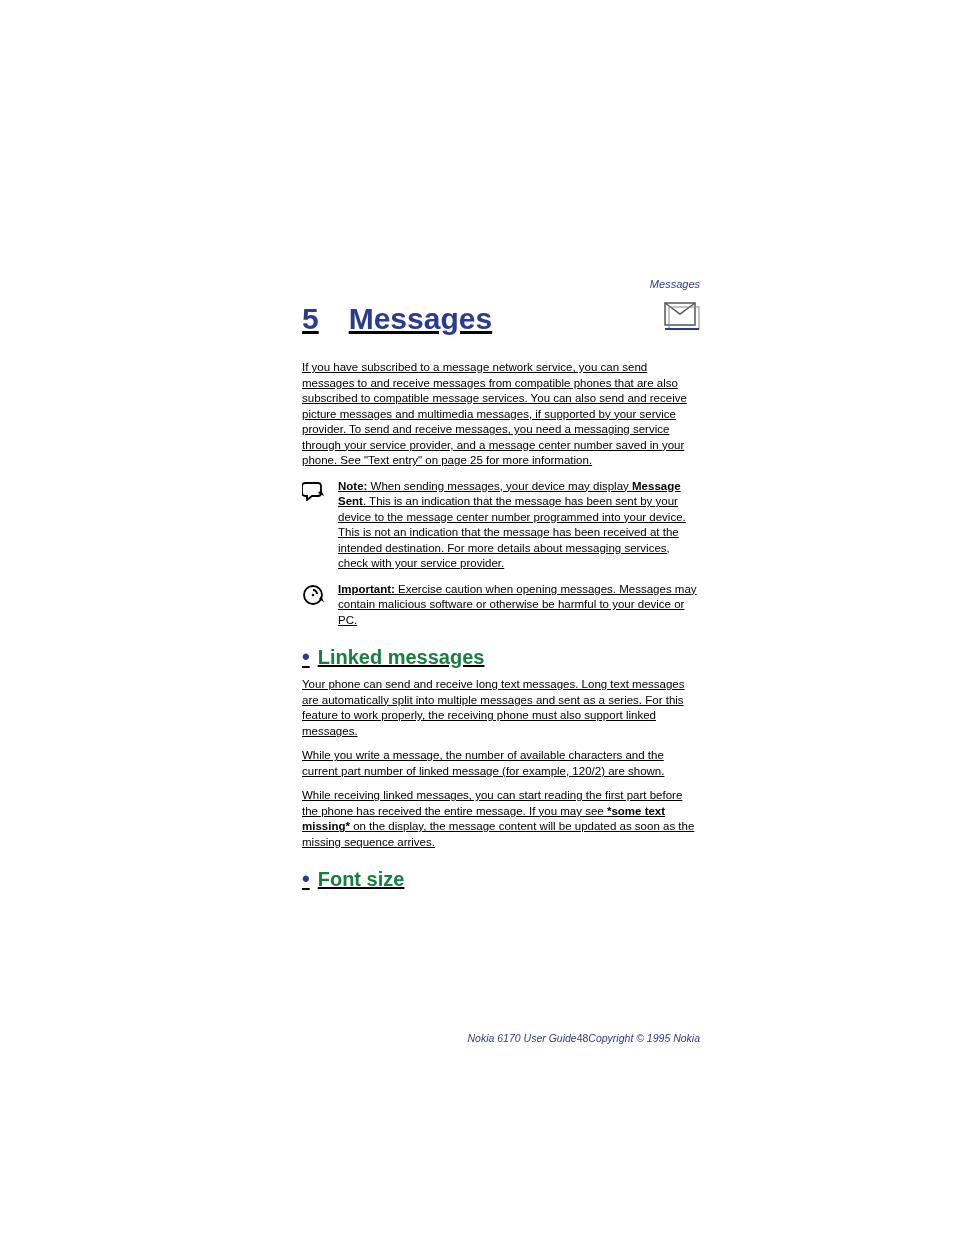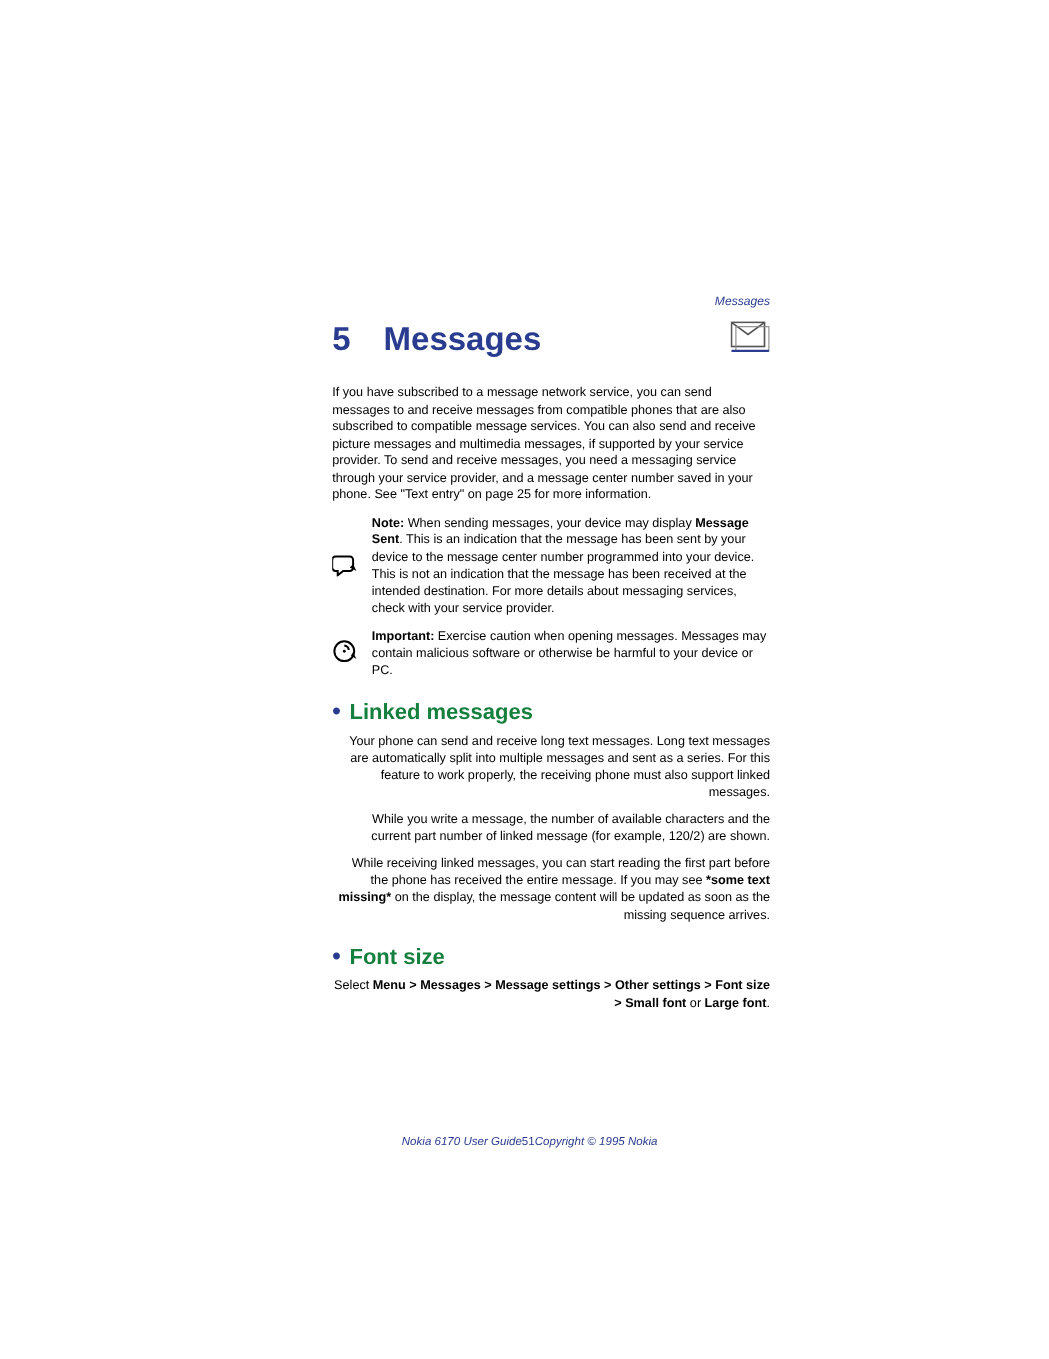--- a/index.html
+++ b/index.html
@@ -7,22 +7,23 @@
     width: 954px;
     height: 1235px;
     background: #fff;
     font-family: Verdana, Geneva, sans-serif;
     position: relative;
     color: #000;
   }
   .page {
     position: absolute;
     left: 302px;
-    top: 268px;
+    top: 278px;
     width: 398px;
+    text-decoration: underline;
   }
   .running-header {
     position: absolute;
     right: 0;
     top: 0;
     font-style: italic;
     color: #2a3c8f;
     font-size: 11px;
   }
   .chapter-row {
@@ -53,21 +54,20 @@
   }
   .intro {
     margin-top: 26px;
     font-size: 11.5px;
     line-height: 1.35;
   }
   .callout {
     display: flex;
     gap: 12px;
     margin-top: 10px;
-    align-items: center;
   }
   .callout-icon {
     flex: 0 0 24px;
     padding-top: 2px;
   }
   .callout-text {
     font-size: 11.5px;
     line-height: 1.35;
   }
   .sec-head {
@@ -85,29 +85,28 @@
   .sec-title {
     color: #15803d;
     font-size: 20px;
     font-weight: bold;
     line-height: 1;
   }
   .para {
     font-size: 11.5px;
     line-height: 1.35;
     margin-top: 9px;
-    text-align: right;
   }
   .footer {
     position: absolute;
     left: 263px;
     top: 1032px;
     width: 437px;
     display: flex;
-    justify-content: center;
+    justify-content: flex-end;
     color: #2a3c8f;
     font-size: 10.5px;
     font-style: italic;
   }
   .footer .center {
     font-style: normal;
     color: #2a3c8f;
   }
   .bold { font-weight: bold; }
 </style>
@@ -166,23 +165,20 @@
   <div class="para">Your phone can send and receive long text messages. Long text messages are automatically split into multiple messages and sent as a series. For this feature to work properly, the receiving phone must also support linked messages.</div>
   <div class="para">While you write a message, the number of available characters and the current part number of linked message (for example, 120/2) are shown.</div>
   <div class="para">
     <span>While receiving linked messages, you can start reading the first part before the phone has received the entire message. If you may see </span><span class="bold">*some text missing*</span><span> on the display, the message content will be updated as soon as the missing sequence arrives.</span>
   </div>
 
   <div class="sec-head">
     <span class="bullet">•</span>
     <span class="sec-title">Font size</span>
   </div>
-  <div class="para">
-    <span>Select </span><span class="bold">Menu &gt; Messages &gt; Message settings &gt; Other settings &gt; Font size &gt; Small font</span><span> or </span><span class="bold">Large font</span><span>.</span>
-  </div>
 
 </div>
 
 <div class="footer">
   <span>Nokia 6170 User Guide</span>
-  <span class="center">51</span>
+  <span class="center">48</span>
   <span>Copyright © 1995 Nokia</span>
 </div>
 
 </body></html>

